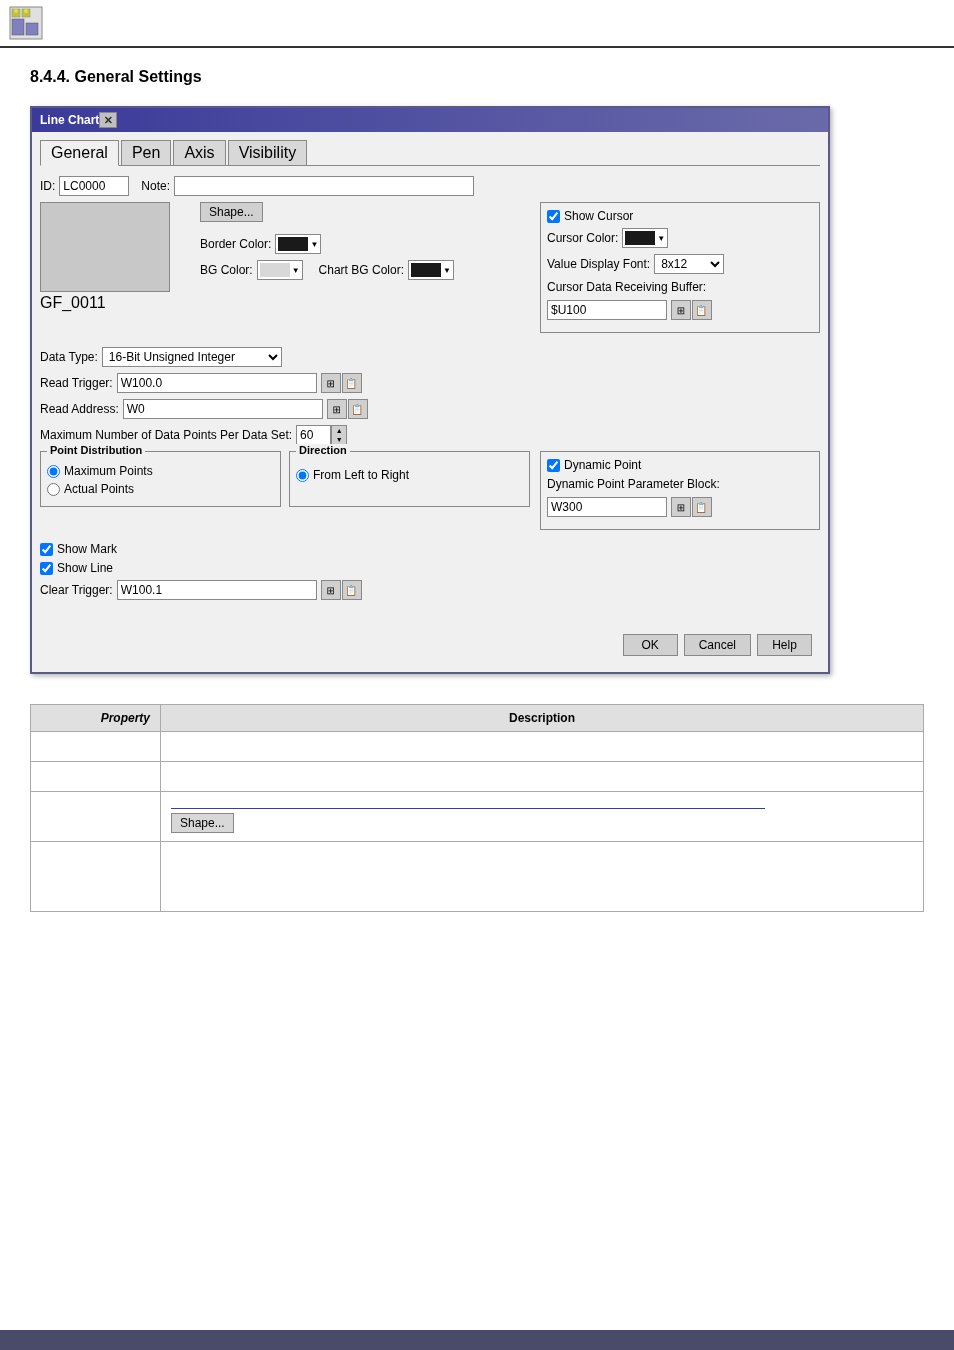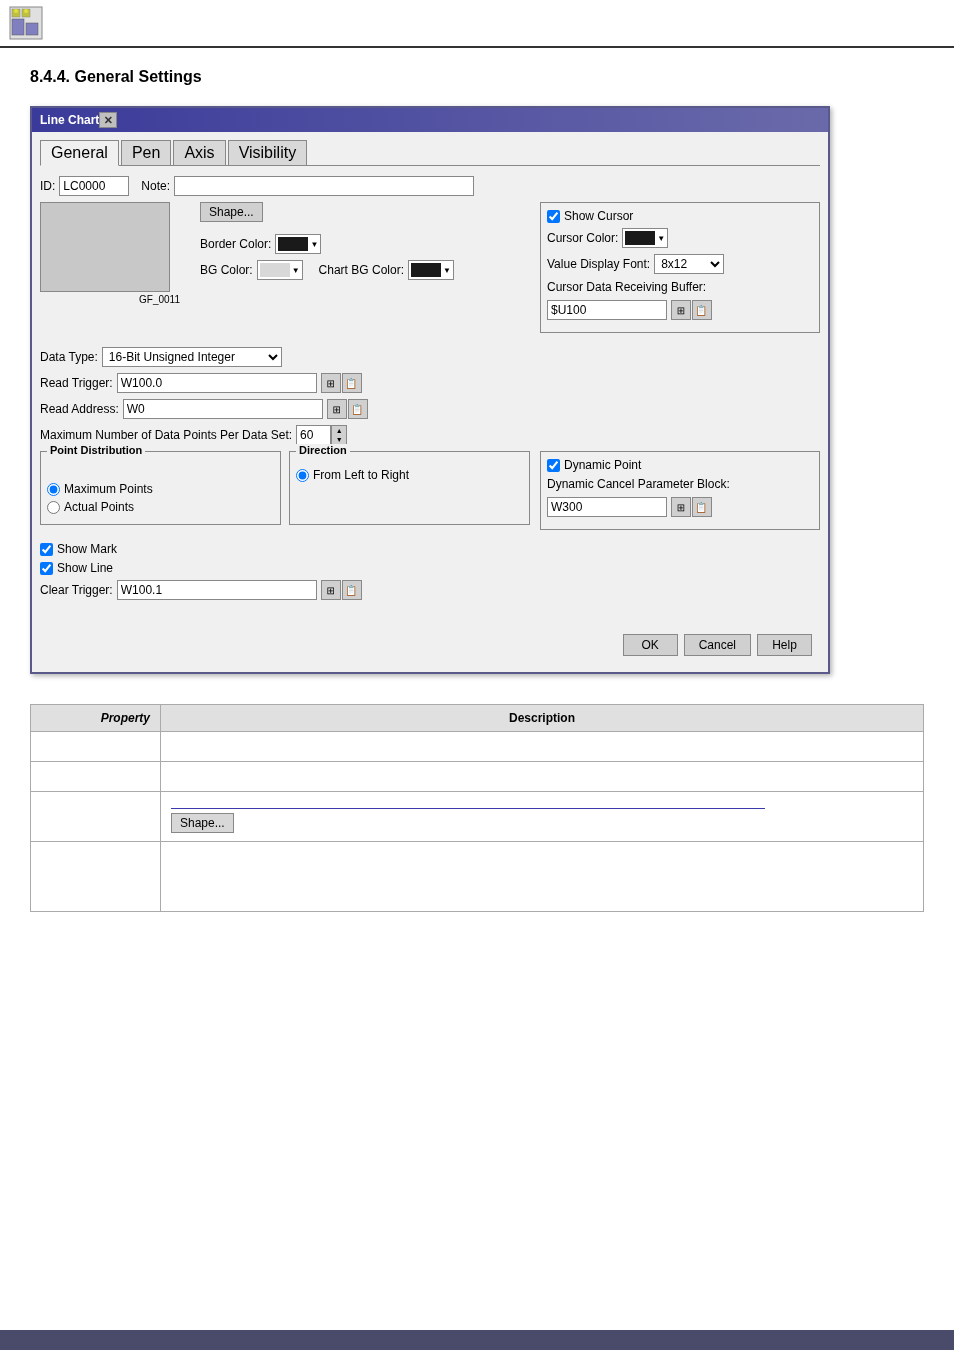--- a/index.html
+++ b/index.html
@@ -153,22 +153,22 @@
       margin-right: 20px;
     }
     .image-preview {
       width: 130px;
       height: 90px;
       background: #c8c8c8;
       border: 1px solid #888;
       margin-bottom: 2px;
     }
     .image-label {
-      font-size: 10px;
-      text-align: right;
+      font-size: 16px;
+      text-align: left;
     }
 
     .controls-area {
       flex: 1;
     }
 
     .shape-btn {
       border: 1px solid #888;
       background: #d0d0d0;
       padding: 2px 8px;
@@ -498,21 +498,21 @@
         </div>
       </div>
 
       <div style="display:flex; gap:10px; margin-bottom:6px;">
 
         <div style="flex:1;">
           <div style="display:flex; gap:8px;">
 
             <div class="group-box" style="flex:1;">
               <div class="group-box-title">Point Distribution</div>
-              <div style="margin-top:24px;">
+              <div style="margin-top:6px;">
                 <div class="radio-row">
                   <input type="radio" name="pointDist" checked="" style="">
                   <span>Maximum Points</span>
                 </div>
                 <div class="radio-row">
                   <input type="radio" name="pointDist" style="">
                   <span>Actual Points</span>
                 </div>
               </div>
             </div>
@@ -528,21 +528,21 @@
             </div>
           </div>
         </div>
 
         <div class="group-box" style="width:280px;">
           <div class="checkbox-row">
             <input type="checkbox" checked="" style="">
             <span>Dynamic Point</span>
           </div>
           <div class="form-row">
-            <span class="form-label">Dynamic Cancel Parameter Block:</span>
+            <span class="form-label">Dynamic Point Parameter Block:</span>
           </div>
           <div class="form-row">
             <input type="text" class="text-input" style="width: 120px;" value="W300">
             <div class="icon-btn-group">
               <div class="icon-btn">⊞</div>
               <div class="icon-btn">📋</div>
             </div>
           </div>
         </div>
       </div>

